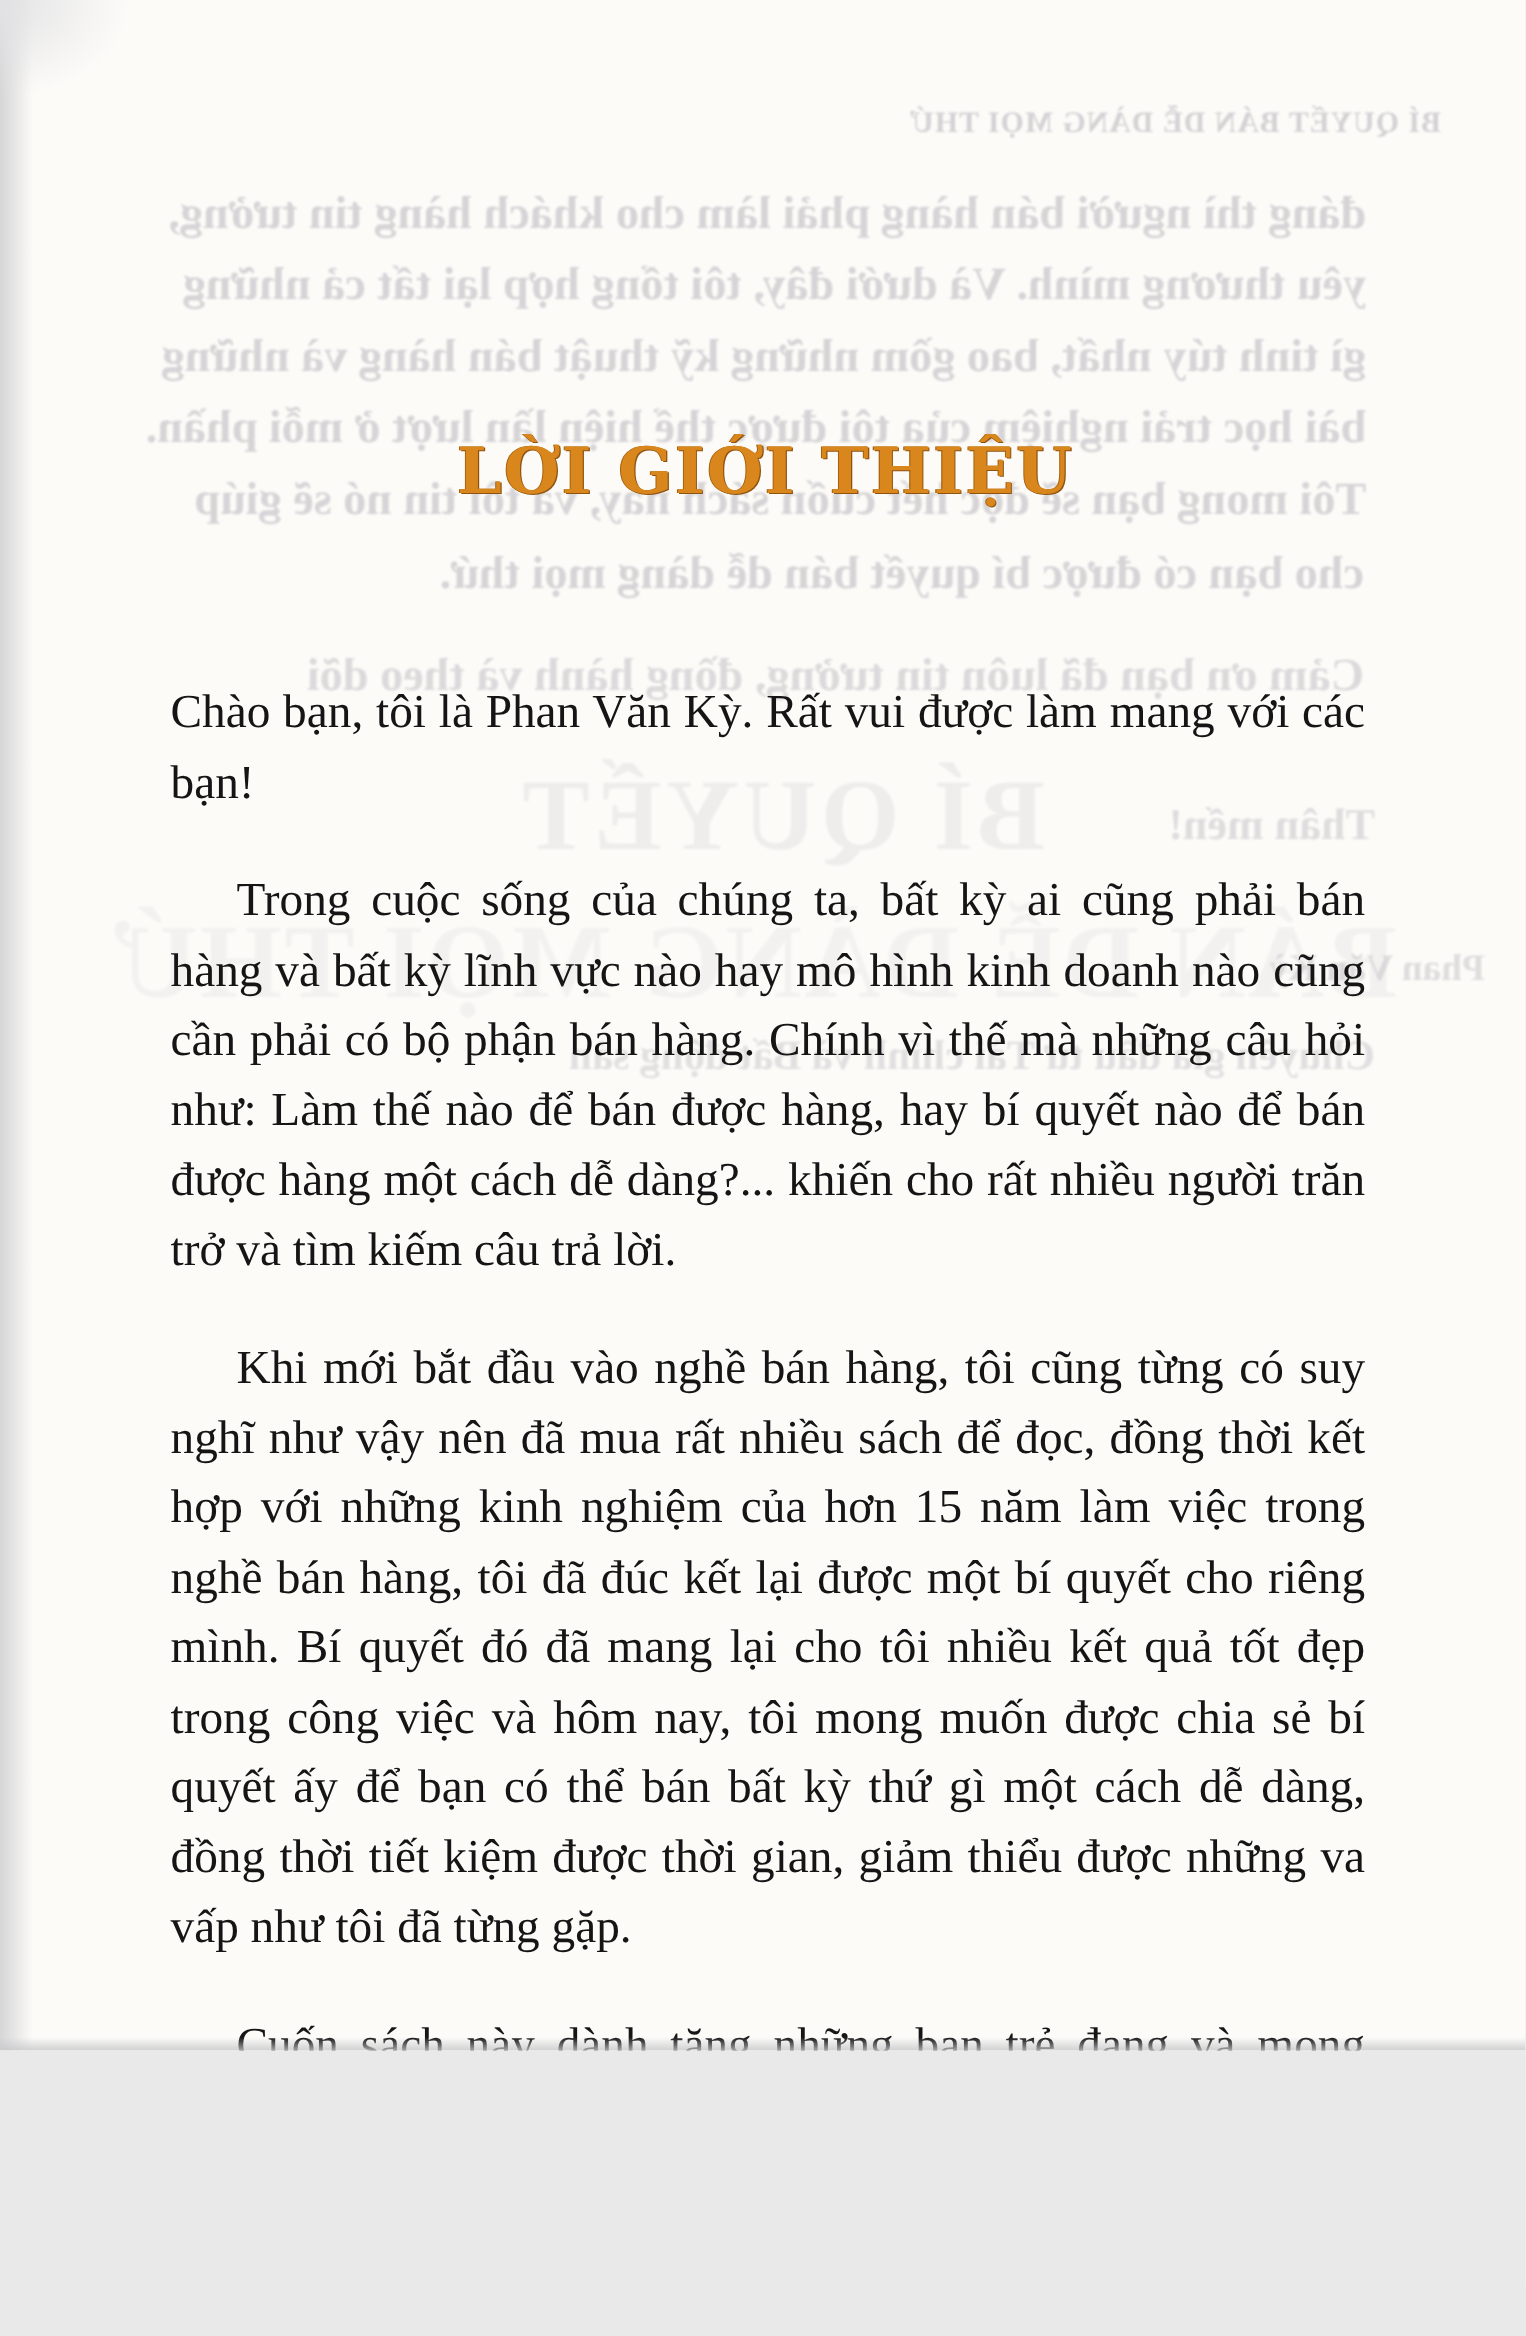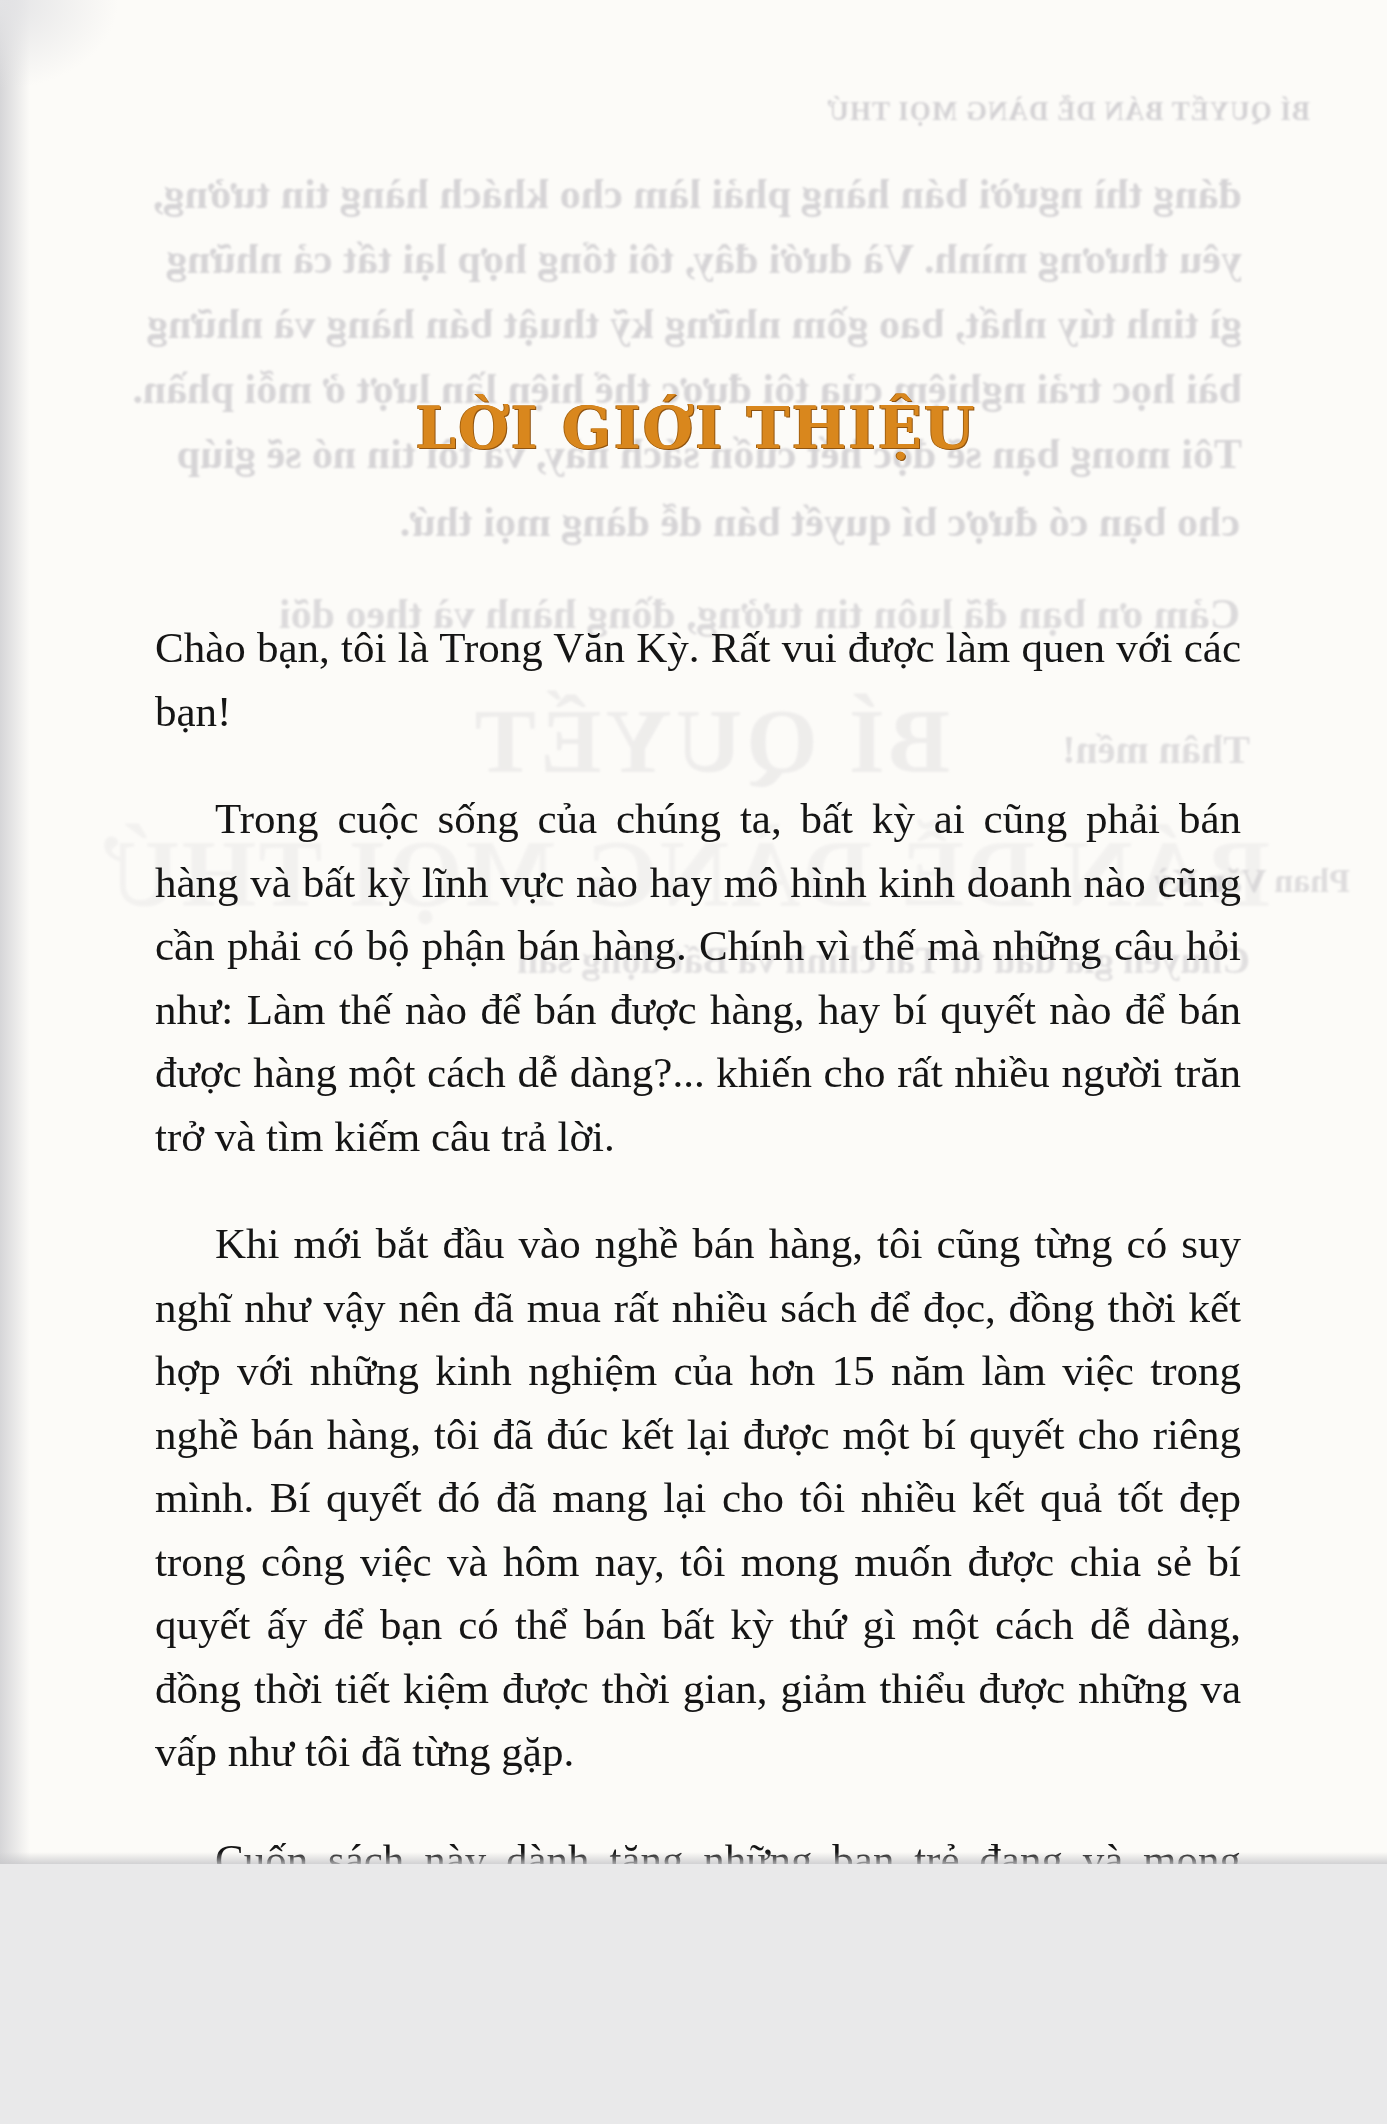--- a/index.html
+++ b/index.html
@@ -99,21 +99,21 @@
     <div class="bl-big1">BÍ QUYẾT</div>
     <div class="bl-big2">BÁN DỄ DÀNG MỌI THỨ</div>
     <div class="bl-closing">Thân mến!</div>
     <div class="bl-author">Phan Văn Kỳ</div>
     <div class="bl-authortitle">Chuyên gia đầu tư Tài chính và Bất động sản</div>
   </div>
 
   <h1 class="heading">LỜI GIỚI THIỆU</h1>
 
   <div class="body-text">
-    <p>Chào bạn, tôi là Trong Văn Kỳ. Rất vui được làm quen với các bạn!</p>
+    <p>Chào bạn, tôi là Phan Văn Kỳ. Rất vui được làm mang với các bạn!</p>
     <p class="ind">Trong cuộc sống của chúng ta, bất kỳ ai cũng phải bán hàng và bất kỳ lĩnh vực nào hay mô hình kinh doanh nào cũng cần phải có bộ phận bán hàng. Chính vì thế mà những câu hỏi như: Làm thế nào để bán được hàng, hay bí quyết nào để bán được hàng một cách dễ dàng?... khiến cho rất nhiều người trăn trở và tìm kiếm câu trả lời.</p>
     <p class="ind">Khi mới bắt đầu vào nghề bán hàng, tôi cũng từng có suy nghĩ như vậy nên đã mua rất nhiều sách để đọc, đồng thời kết hợp với những kinh nghiệm của hơn 15 năm làm việc trong nghề bán hàng, tôi đã đúc kết lại được một bí quyết cho riêng mình. Bí quyết đó đã mang lại cho tôi nhiều kết quả tốt đẹp trong công việc và hôm nay, tôi mong muốn được chia sẻ bí quyết ấy để bạn có thể bán bất kỳ thứ gì một cách dễ dàng, đồng thời tiết kiệm được thời gian, giảm thiểu được những va vấp như tôi đã từng gặp.</p>
     <p class="ind">Cuốn sách này dành tặng những bạn trẻ đang và mong muốn làm nghề bán hàng. Để bán được mọi thứ một cách dễ</p>
   </div>
 
   <div class="pagenum-box">
     <span class="pagenum">7</span>
   </div>
 
   <div class="edge-left"></div>

